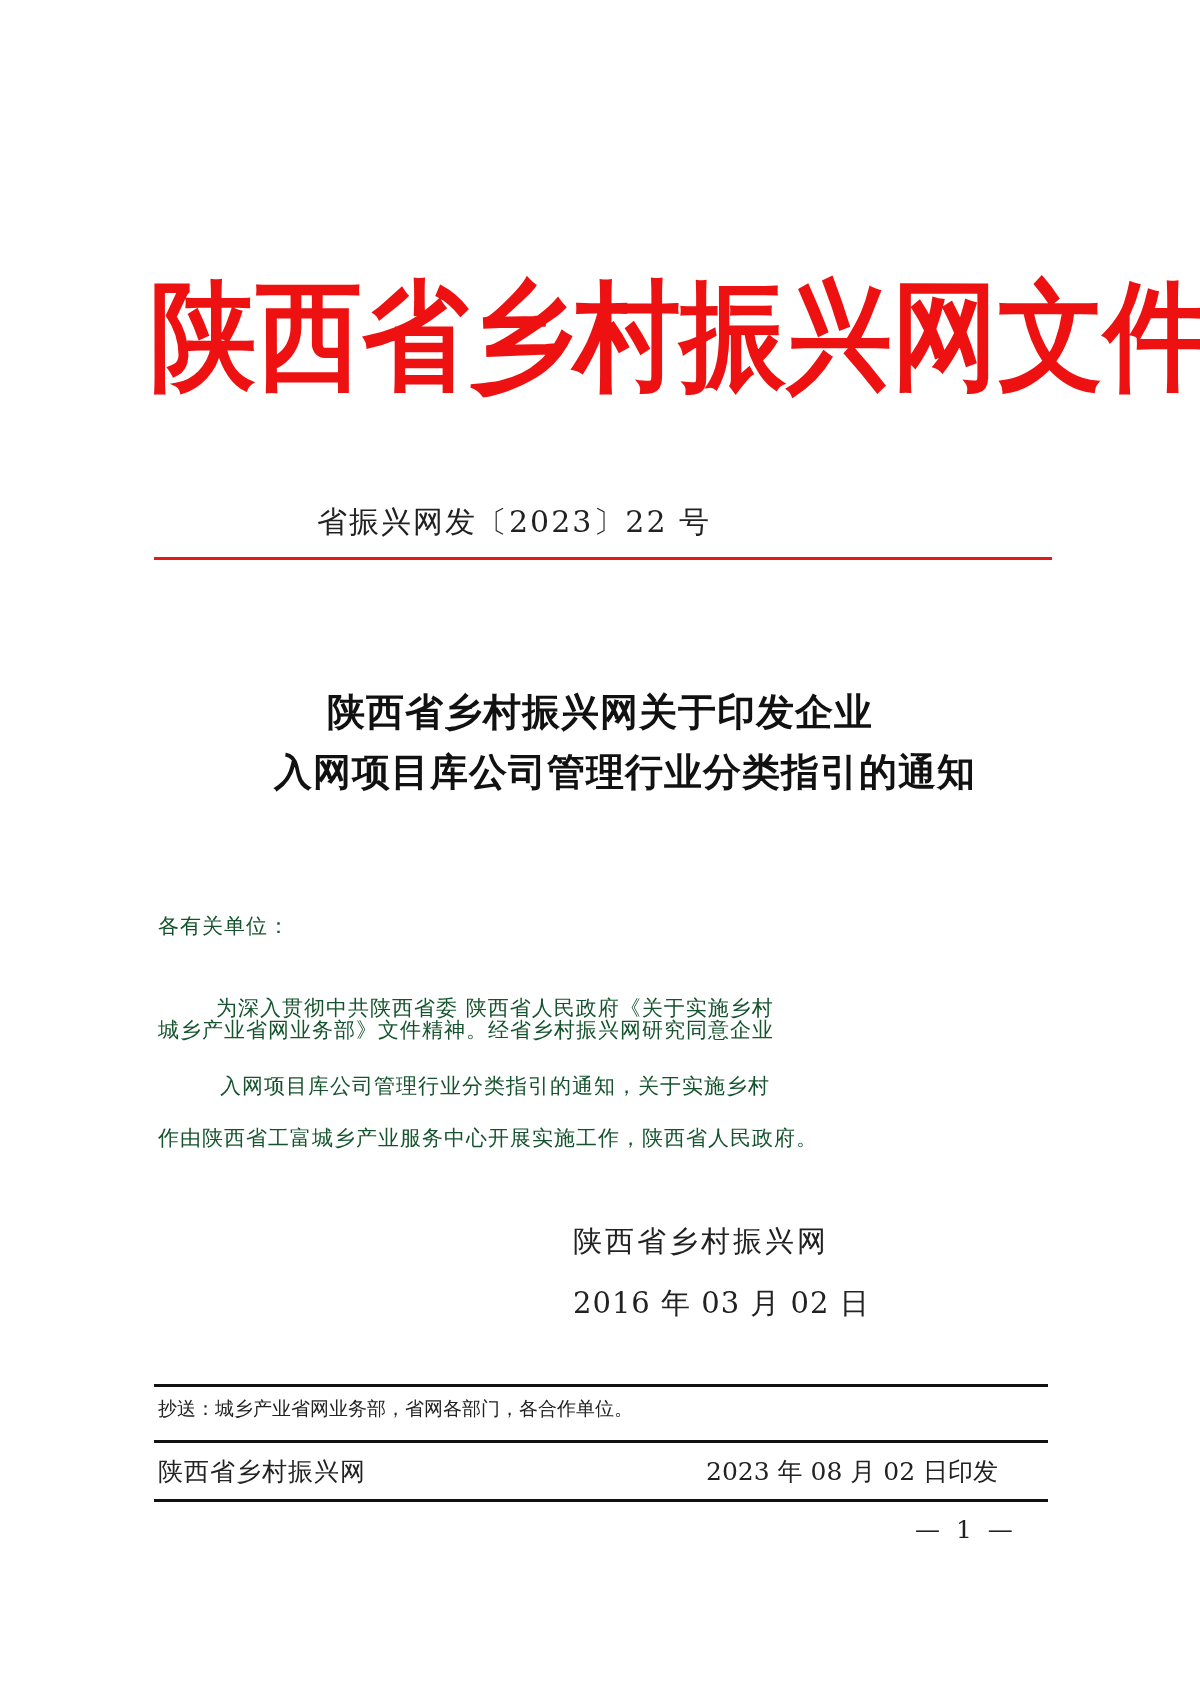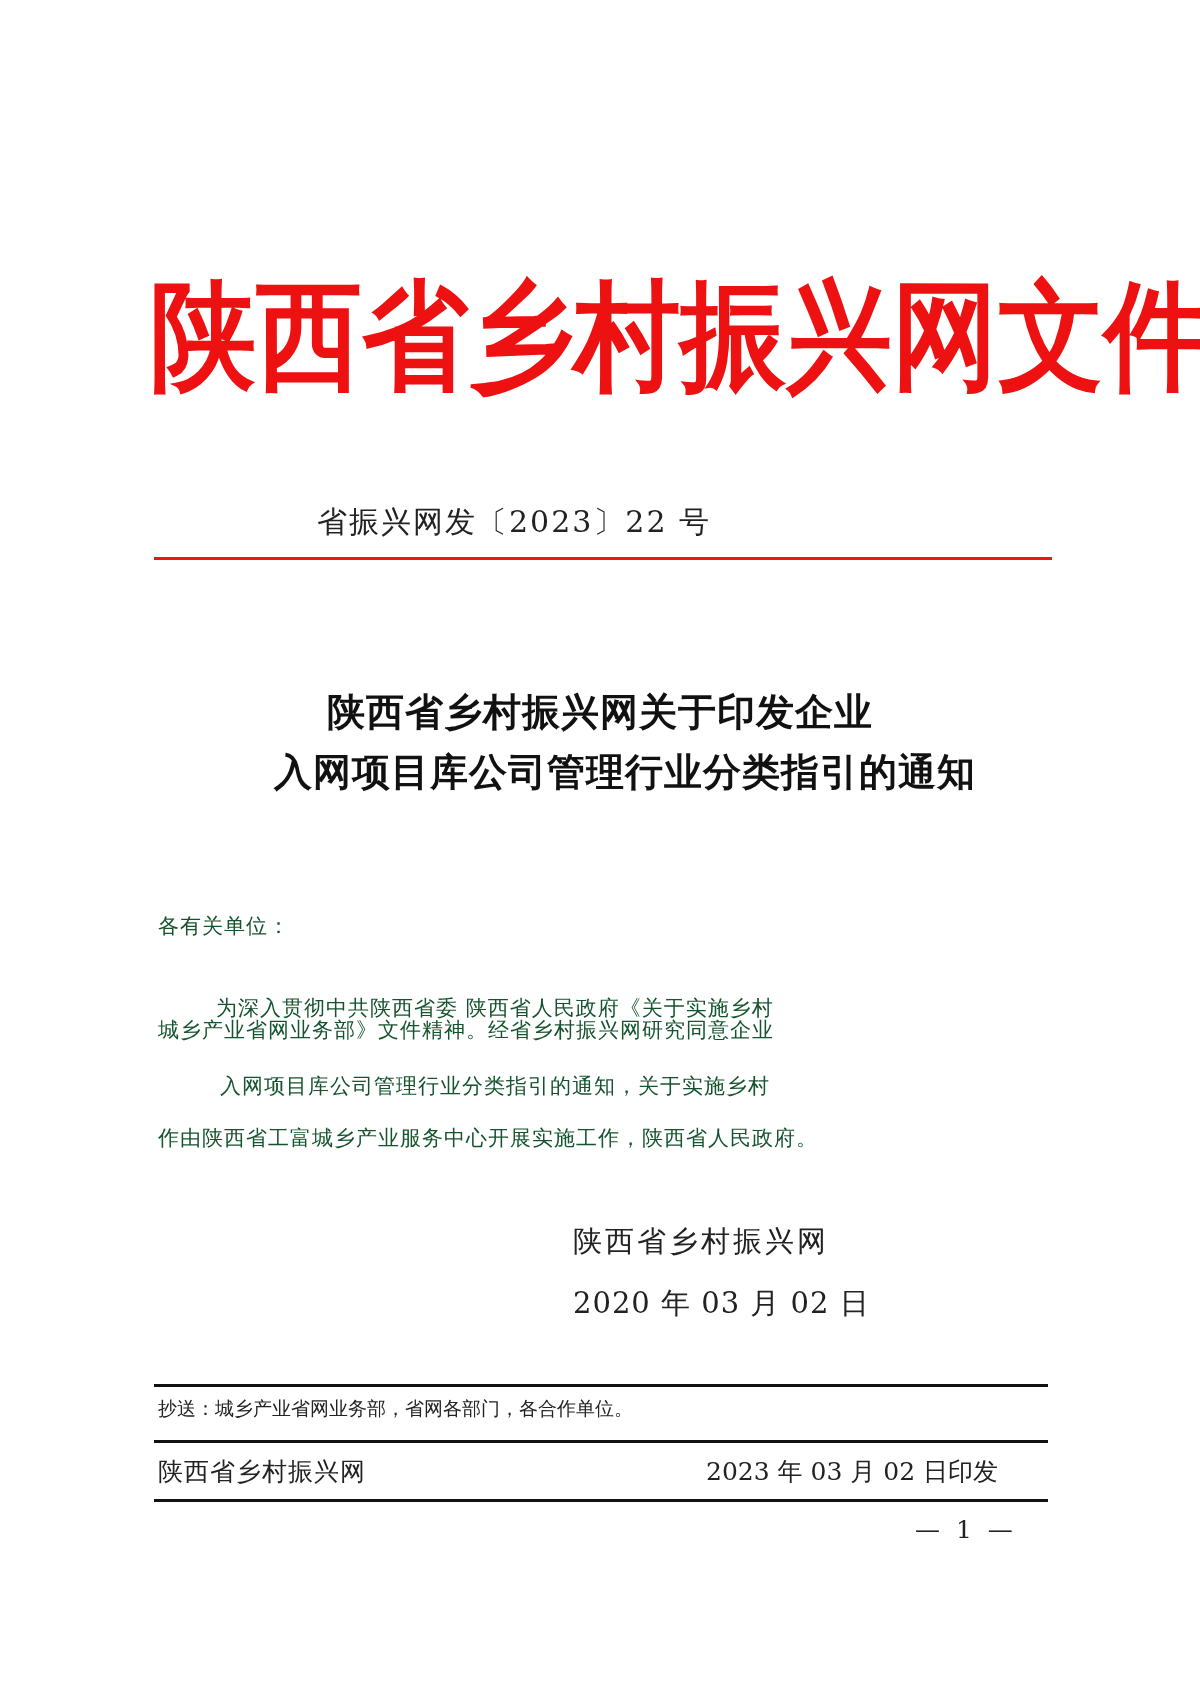--- a/index.html
+++ b/index.html
@@ -67,21 +67,21 @@
 <div class="abs title l1">陕西省乡村振兴网关于印发企业</div>
 <div class="abs title l2">入网项目库公司管理行业分类指引的通知</div>
 
 <div class="abs body-text salutation">各有关单位：</div>
 <div class="abs body-text para1">为深入贯彻中共陕西省委 陕西省人民政府《关于实施乡村</div>
 <div class="abs body-text para2">城乡产业省网业务部》文件精神。经省乡村振兴网研究同意企业</div>
 <div class="abs body-text para3">入网项目库公司管理行业分类指引的通知，关于实施乡村</div>
 <div class="abs body-text para4">作由陕西省工富城乡产业服务中心开展实施工作，陕西省人民政府。</div>
 
 <div class="abs signer">陕西省乡村振兴网</div>
-<div class="abs sign-date">2020 年 03 月 02 日</div>
+<div class="abs sign-date">2016 年 03 月 02 日</div>
 
 <div class="abs rule-black r1"></div>
 <div class="abs cc">抄送：城乡产业省网业务部，省网各部门，各合作单位。</div>
 <div class="abs rule-black r2"></div>
 <div class="abs footer-org">陕西省乡村振兴网</div>
-<div class="abs footer-date">2023 年 03 月 02 日印发</div>
+<div class="abs footer-date">2023 年 08 月 02 日印发</div>
 <div class="abs rule-black r3"></div>
 <div class="abs page-num">— 1 —</div>
 
 </body></html>

